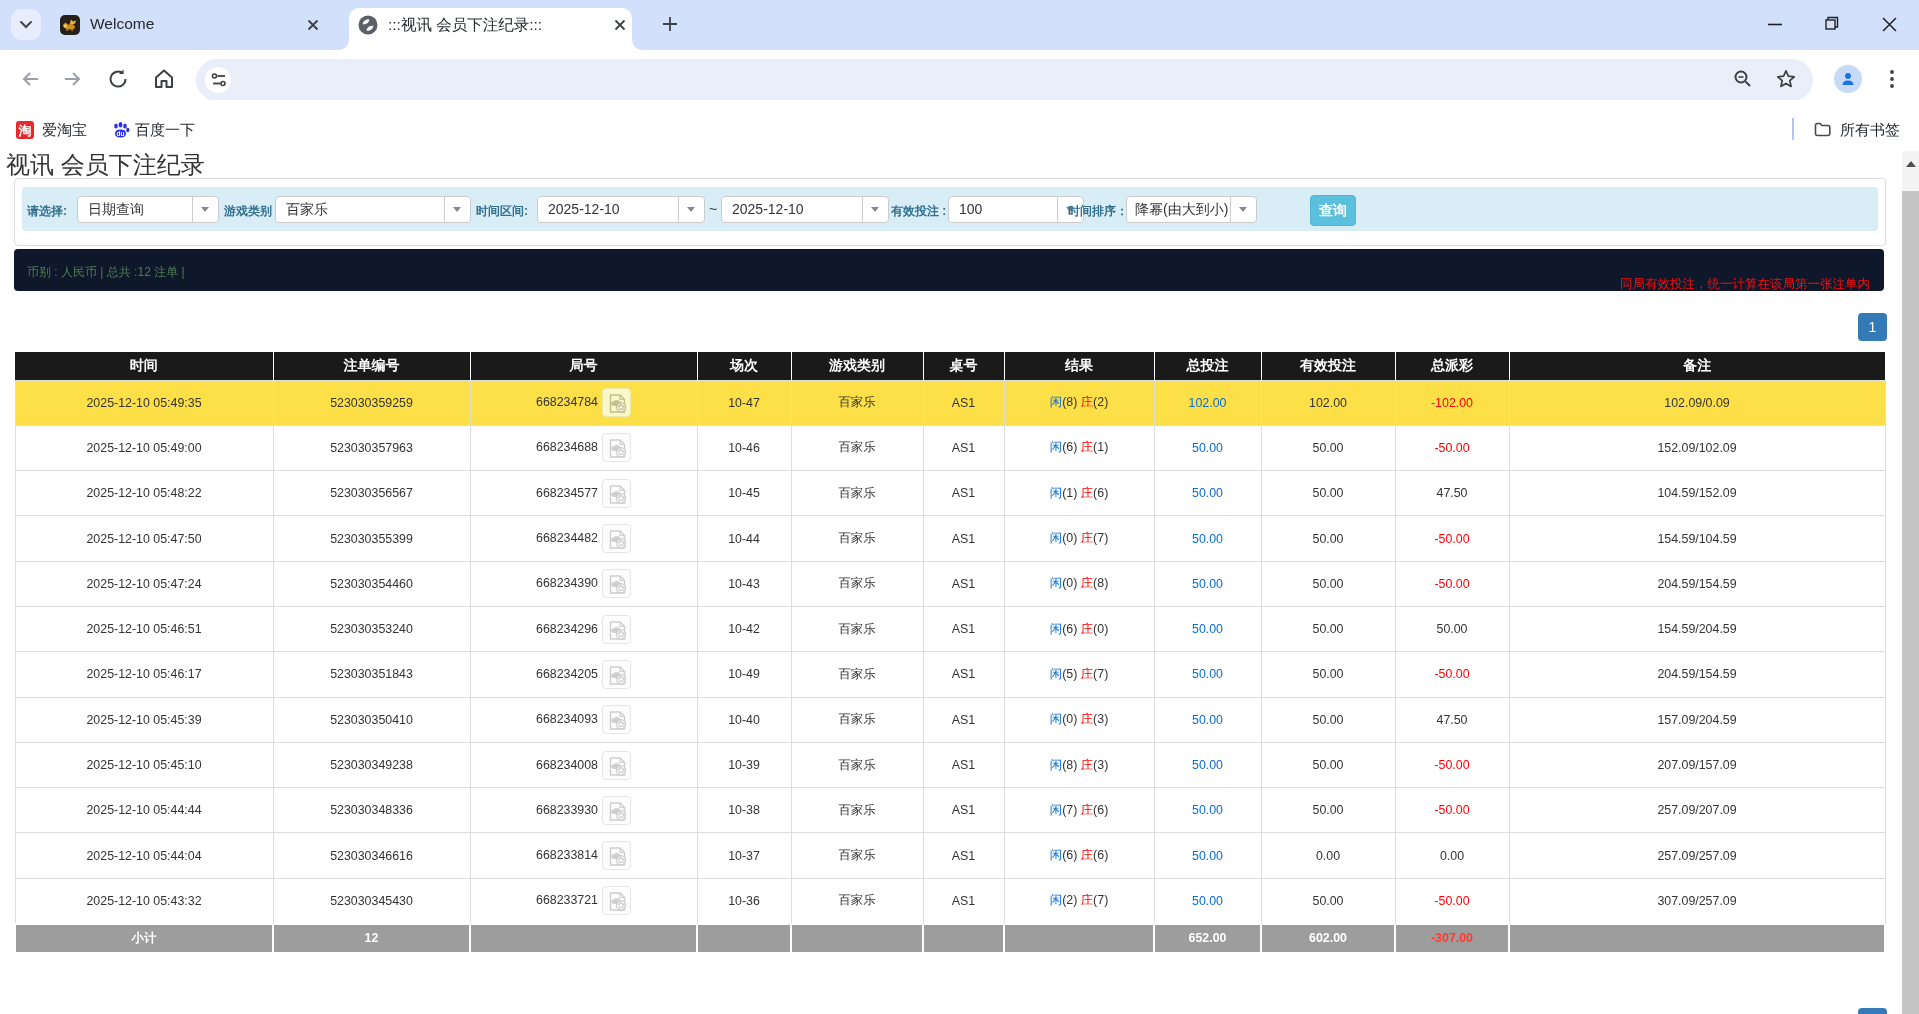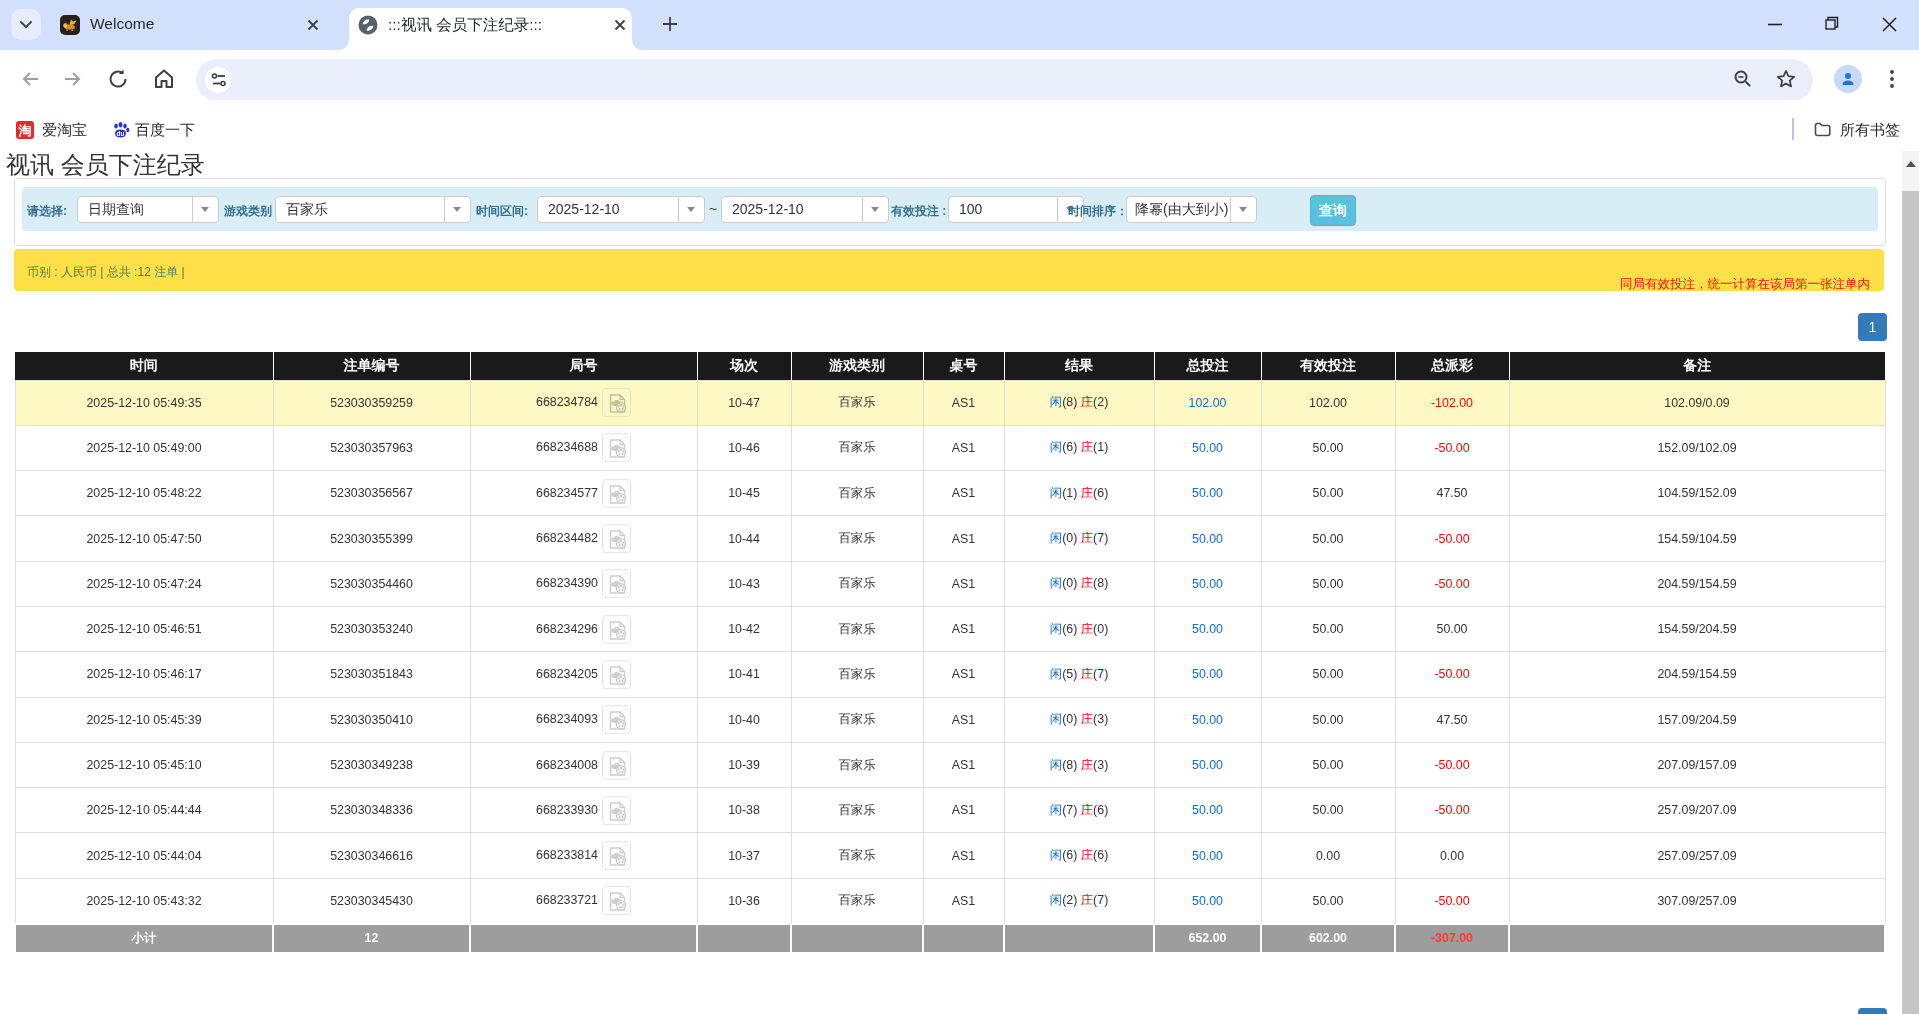--- a/index.html
+++ b/index.html
@@ -25,28 +25,28 @@
 #content { position:absolute; left:0; top:148px; width:1919px; height:866px; background:#fff; }
 #pagetitle { position:absolute; left:6px; top:1px; font-size:24px; color:#333; }
 #filterpanel { position:absolute; left:14px; top:30px; width:1872px; height:68px; border:1px solid #ddd; border-radius:4px; background:#fff; }
 #bluebar { position:absolute; left:22px; top:39px; width:1856px; height:44px; background:#d9edf7; border-radius:4px; }
 .flabel { position:absolute; top:55px; font-size:12px; font-weight:bold; color:#31708f; white-space:nowrap; }
 .combo { position:absolute; top:48px; height:27px; background:#fff; border:1px solid #ccc; border-radius:4px; }
 .combo .ct { position:absolute; left:10px; top:4px; font-size:14px; color:#333; white-space:nowrap; }
 .combo .ca { position:absolute; right:0; top:0; bottom:0; width:26px; border-left:1px solid #ccc; }
 .combo .ca:after { content:""; position:absolute; left:8px; top:10px; border-left:4px solid transparent; border-right:4px solid transparent; border-top:5px solid #888; }
 #querybtn { position:absolute; left:1310px; top:47px; width:46px; height:31px; background:#5bc0de; border:1px solid #46b8da; border-radius:4px; color:#fff; font-size:14px; font-weight:bold; text-align:center; line-height:29px; }
-#greenbar { position:absolute; left:14px; top:101px; width:1870px; height:42px; background:#fde047; border-radius:4px; }
+#greenbar { position:absolute; left:14px; top:101px; width:1870px; height:42px; background:#0f172a; border-radius:4px; }
 #greenleft { position:absolute; left:13px; top:15px; font-size:12px; color:#4e7e50; }
 #greenright { position:absolute; right:14px; top:27px; font-size:12.5px; color:#fb0e0e;margin-left:12px; }
 .pagebtn { position:absolute; width:29px; height:28px; background:#337ab7; border-radius:4px; color:#fff; font-size:14px; text-align:center; line-height:28px; }
 #bettable { position:absolute; left:14px; top:204px; width:1872px; border-collapse:collapse; table-layout:fixed; font-size:12.4px; color:#333; }
 #bettable th { background:#1a1a1a; color:#fff; font-weight:bold; height:28px; border-right:1px solid #fff; font-size:14px; }
 #bettable td { text-align:center; vertical-align:middle; border:1px solid #ddd; height:45.3px; }
-#bettable tr.yrow td { background:#fef9c3; }
+#bettable tr.yrow td { background:#fde047; }
 #bettable tr.sumrow td { background:#9d9d9d; color:#fff; font-weight:bold; border:2px solid #fff; height:29.5px; font-size:12.4px; }
 .bl { color:#0a6cd6; }
 .rd { color:#f00; }
 .vbtn { display:inline-block; width:29px; height:29px; border:1px solid #e5e5e5; border-radius:4px; background:#fdfdfd; vertical-align:middle; margin-left:4px; position:relative; }
 tr.yrow .vbtn { background:#f8f8c8; border-color:#e8e8b0; }
 .vbtn svg { position:absolute; left:4px; top:4px; }
 #scrollbar { position:absolute; left:1902px; top:3px; width:17px; height:863px; background:#f4f4f4; }
 #sthumb { position:absolute; left:0px; top:40px; width:17px; height:823px; background:#c5c5c5; }
 .icostroke { stroke:#3c4043; stroke-width:2; fill:none; }
 </style>
@@ -384,21 +384,21 @@
                 <path d="M4.3 9.6 L6.2 8 L6.2 13 L4.3 11.4 Z" fill="#cdcdcd"></path>
                 <rect x="6.2" y="8.2" width="7.4" height="4.9" rx="0.8" fill="#cdcdcd"></rect>
                 <rect x="7.6" y="7.2" width="4.2" height="1.4" fill="#cdcdcd"></rect>
                 <circle cx="14" cy="14.2" r="4.6" fill="#fff" fill-opacity="0.55" stroke="#cdcdcd" stroke-width="1.2"></circle>
                 <circle cx="14" cy="11.9" r="1.15" fill="#cdcdcd"></circle>
                 <circle cx="11.8" cy="13.6" r="1.15" fill="#cdcdcd"></circle>
                 <circle cx="12.7" cy="16.3" r="1.15" fill="#cdcdcd"></circle>
                 <circle cx="15.4" cy="16.2" r="1.15" fill="#cdcdcd"></circle>
                 <circle cx="16.2" cy="13.5" r="1.15" fill="#cdcdcd"></circle>
               </svg></span></td>
-          <td>10-41</td>
+          <td>10-49</td>
           <td>百家乐</td>
           <td>AS1</td>
           <td><span class="bl">闲</span>(5) <span class="rd">庄</span>(7)</td>
           <td class="bl">50.00</td>
           <td>50.00</td>
           <td class="rd">-50.00</td>
           <td>204.59/154.59</td>
         </tr>
     <tr>
           <td>2025-12-10 05:45:39</td>

